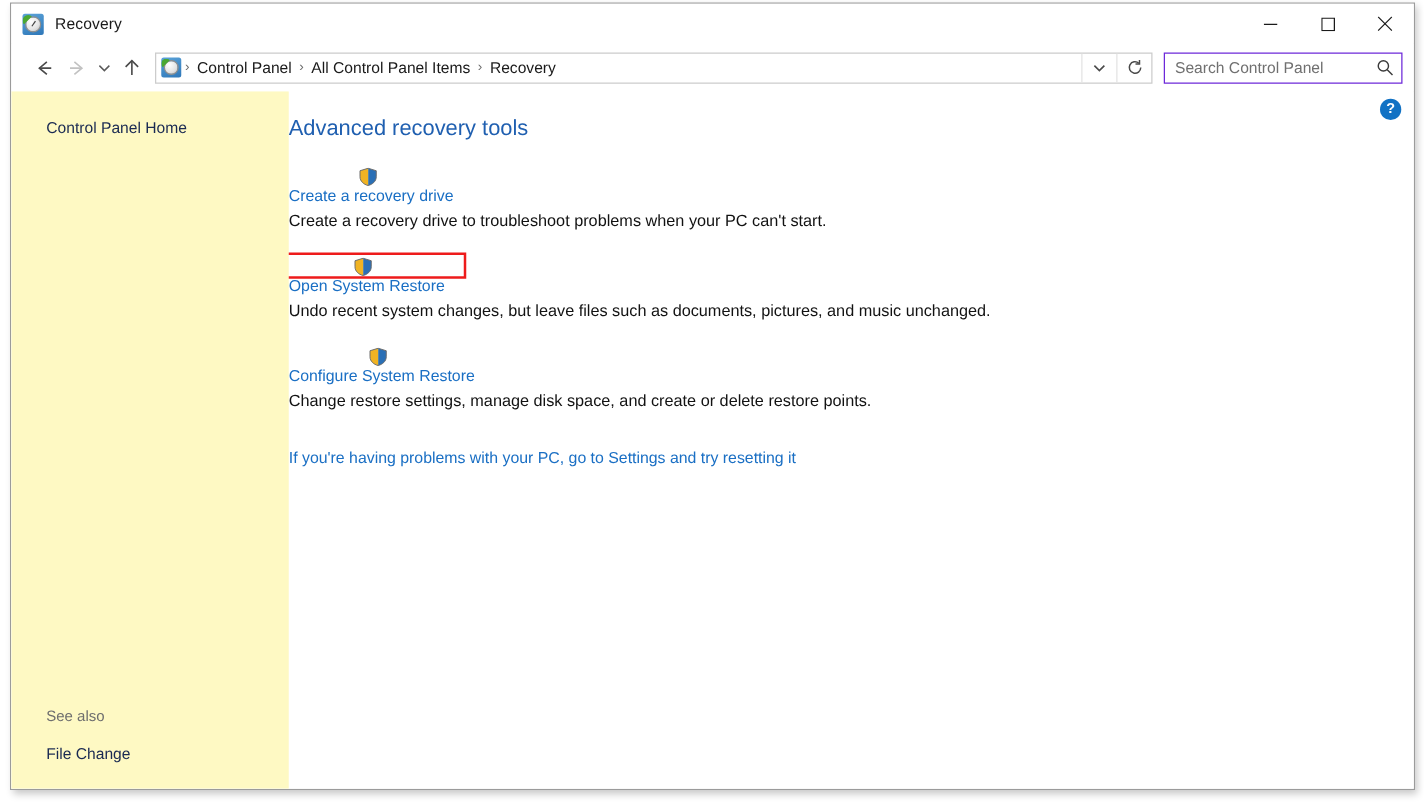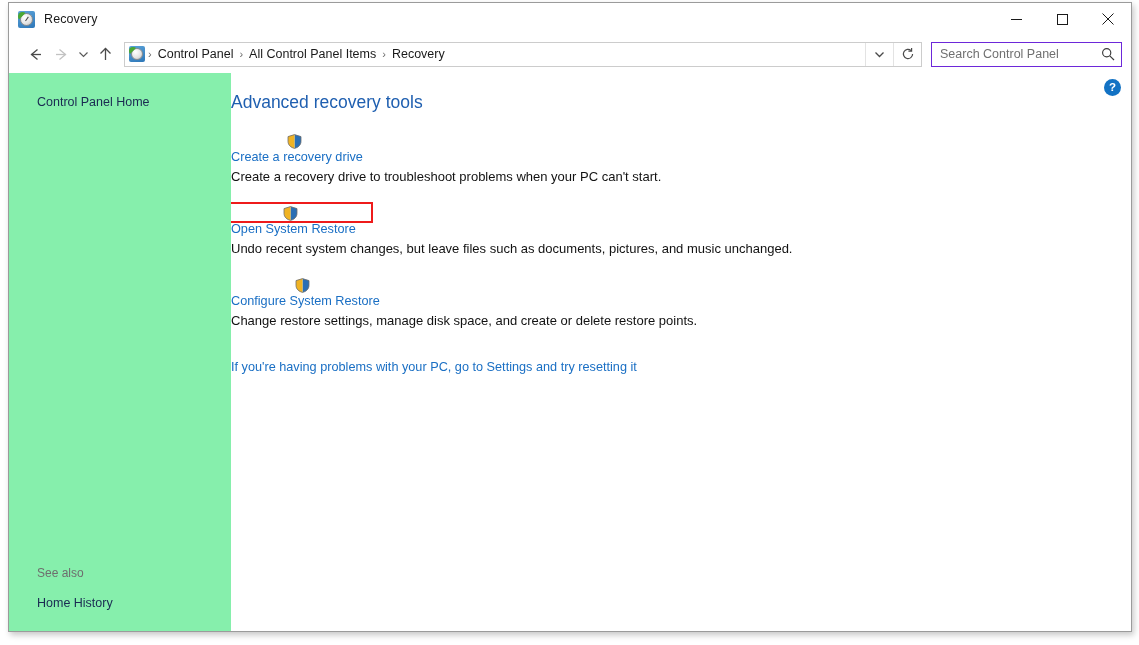--- a/index.html
+++ b/index.html
@@ -245,21 +245,21 @@
     position: relative;
     background: #ffffff;
     overflow: hidden;
   }
 
   
   #sidebar {
     flex: 0 0 222px;
     position: relative;
     padding-top: 19px;
-    background: #86efac;
+    background: #fef9c3;
   }
   .side-link {
     display: block;
     font-size: 12.5px;
     color: #1a2a52;
     padding: 0 0 0 28px;
     line-height: 20px;
     text-decoration: none;
     cursor: default;
     white-space: nowrap;
@@ -476,21 +476,21 @@
       </div>
     </div>
 
     <div id="body">
 
       <div id="sidebar">
         <a class="side-link" href="#">Control Panel Home</a>
 
         <div id="see-also-block">
           <div id="see-also-label">See also</div>
-          <a class="side-link" href="#">Home History</a>
+          <a class="side-link" href="#">File Change</a>
         </div>
       </div>
 
       <div id="content">
 
         <div id="help-btn">?</div>
 
         <h1 id="page-heading">Advanced recovery tools</h1>
 
         <div class="task-block">

